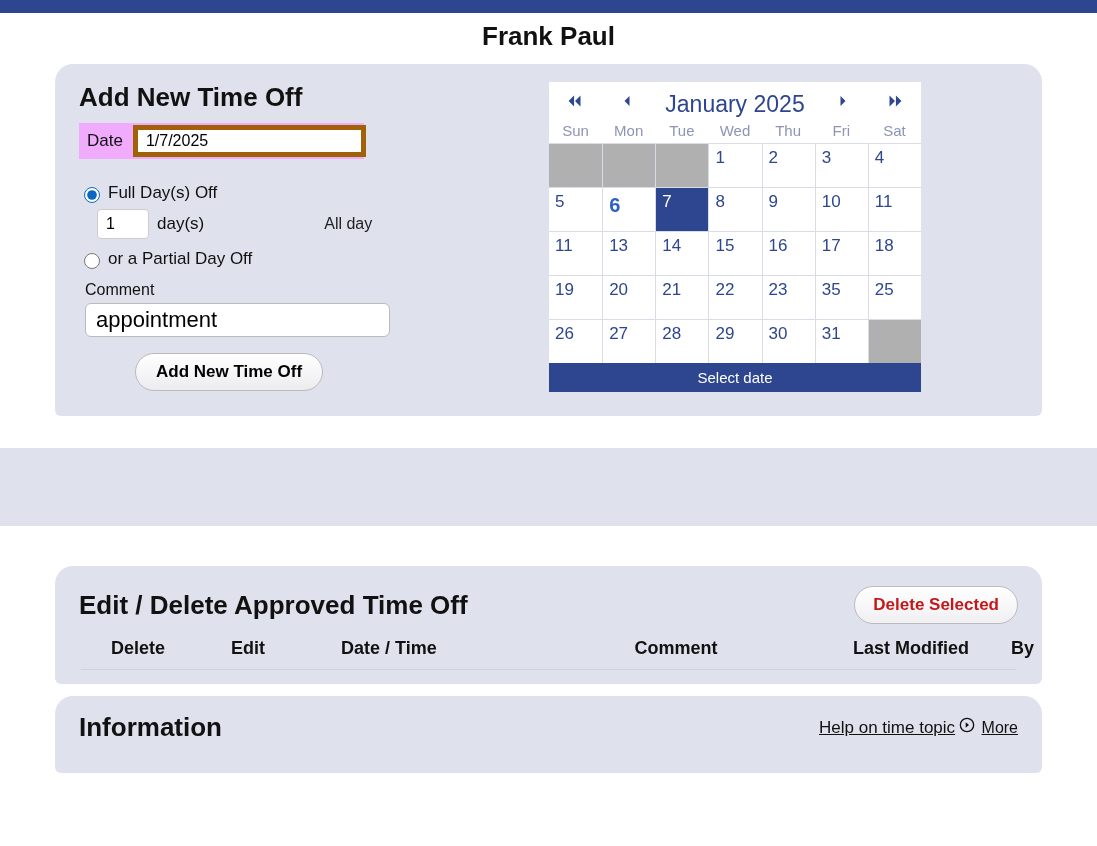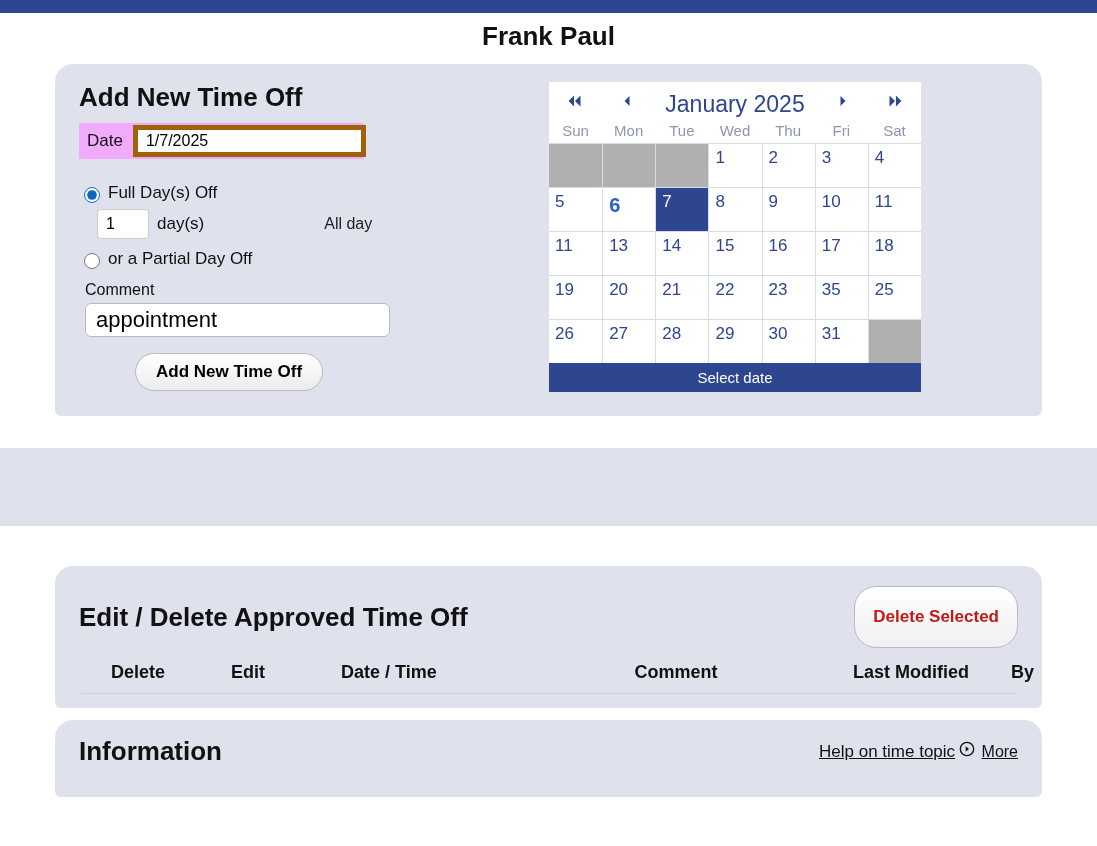--- a/index.html
+++ b/index.html
@@ -186,21 +186,21 @@
     margin: 32px 0 40px 0;
   }
 
   
   .sec2-row {
     display: flex;
     justify-content: space-between;
     align-items: center;
   }
   .del-btn {
-    padding: 20px 18px;
+    padding: 8px 18px;
     font-size: 17px;
     font-weight: 700;
     color: #c41818;
     border: 1px solid #bbb;
     border-radius: 22px;
     background: linear-gradient(#ffffff,#f0f0f3);
     cursor: pointer;
   }
   .thead {
     display: grid;

